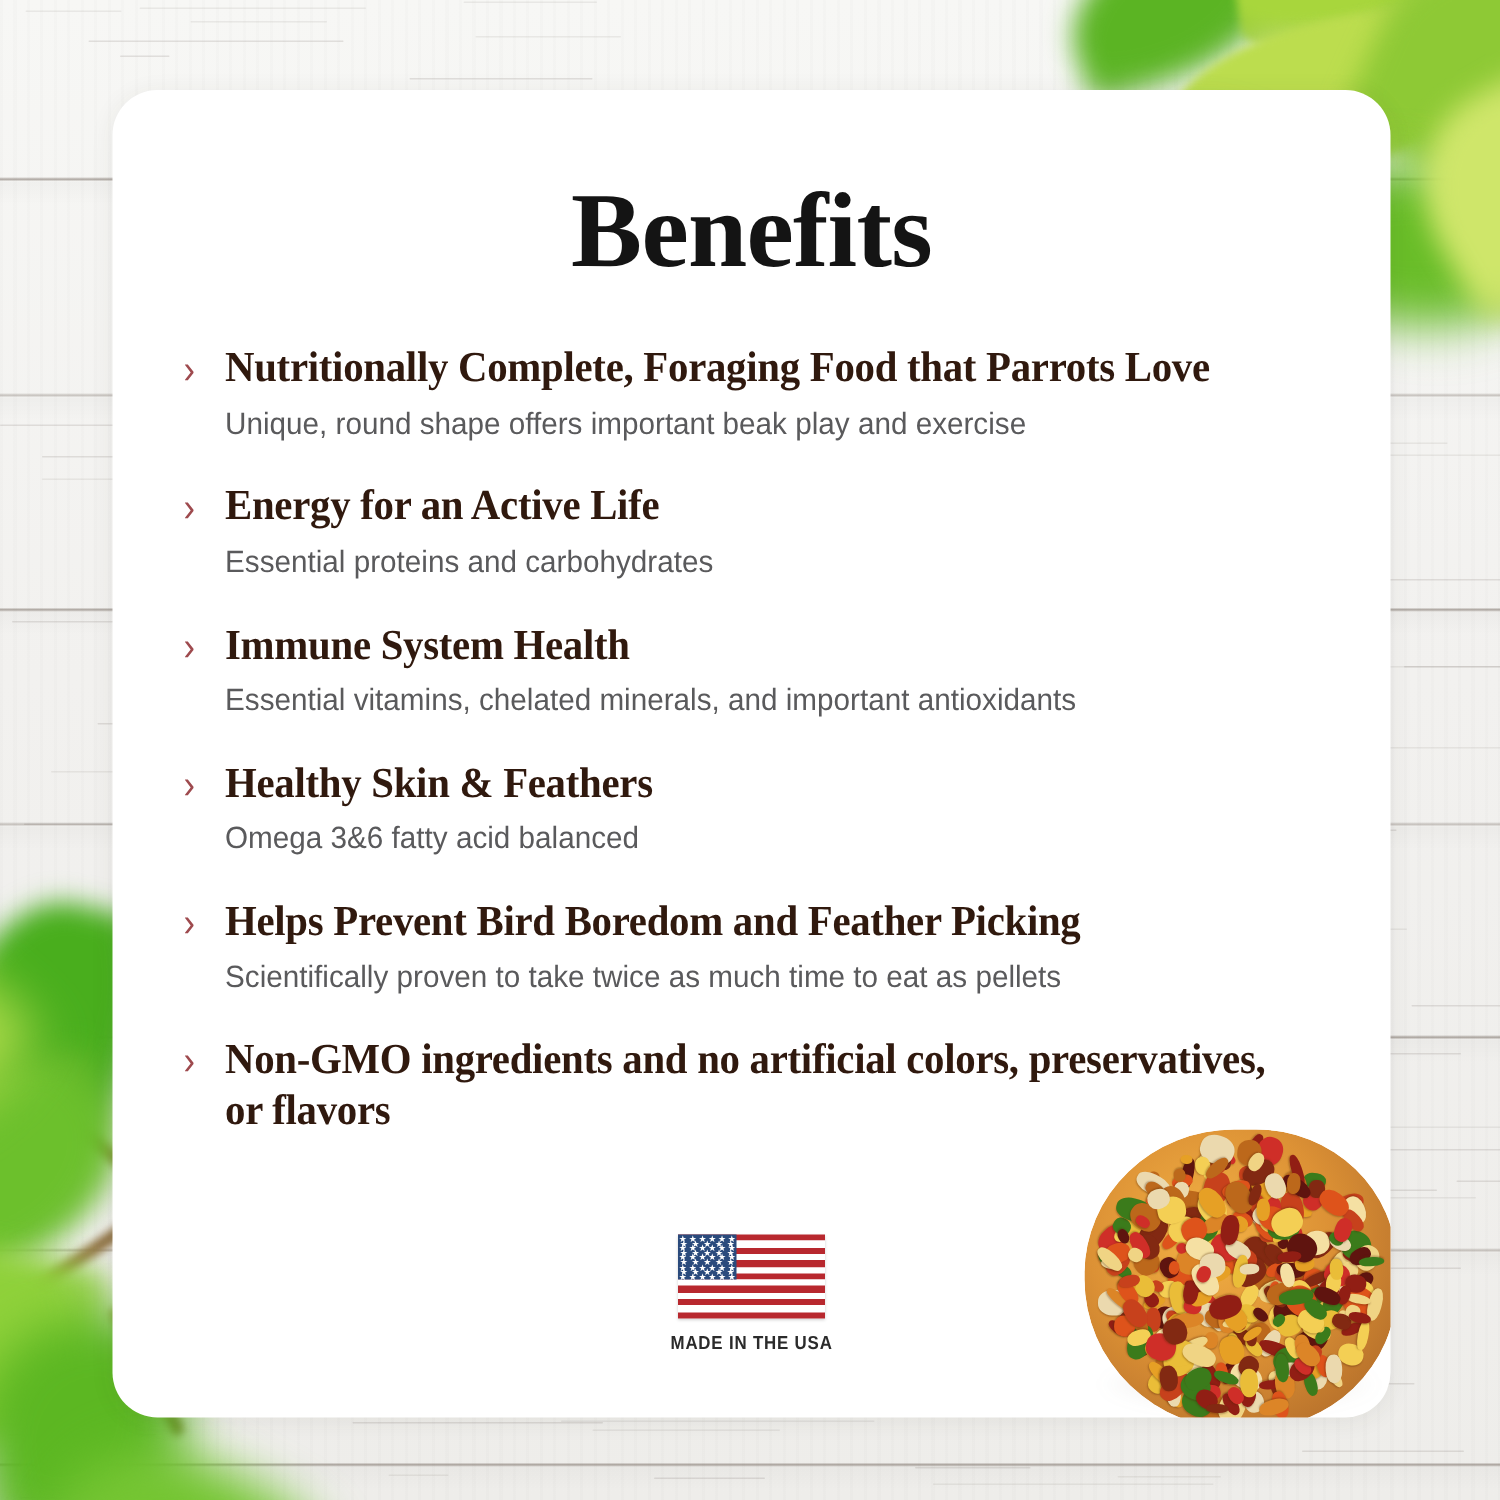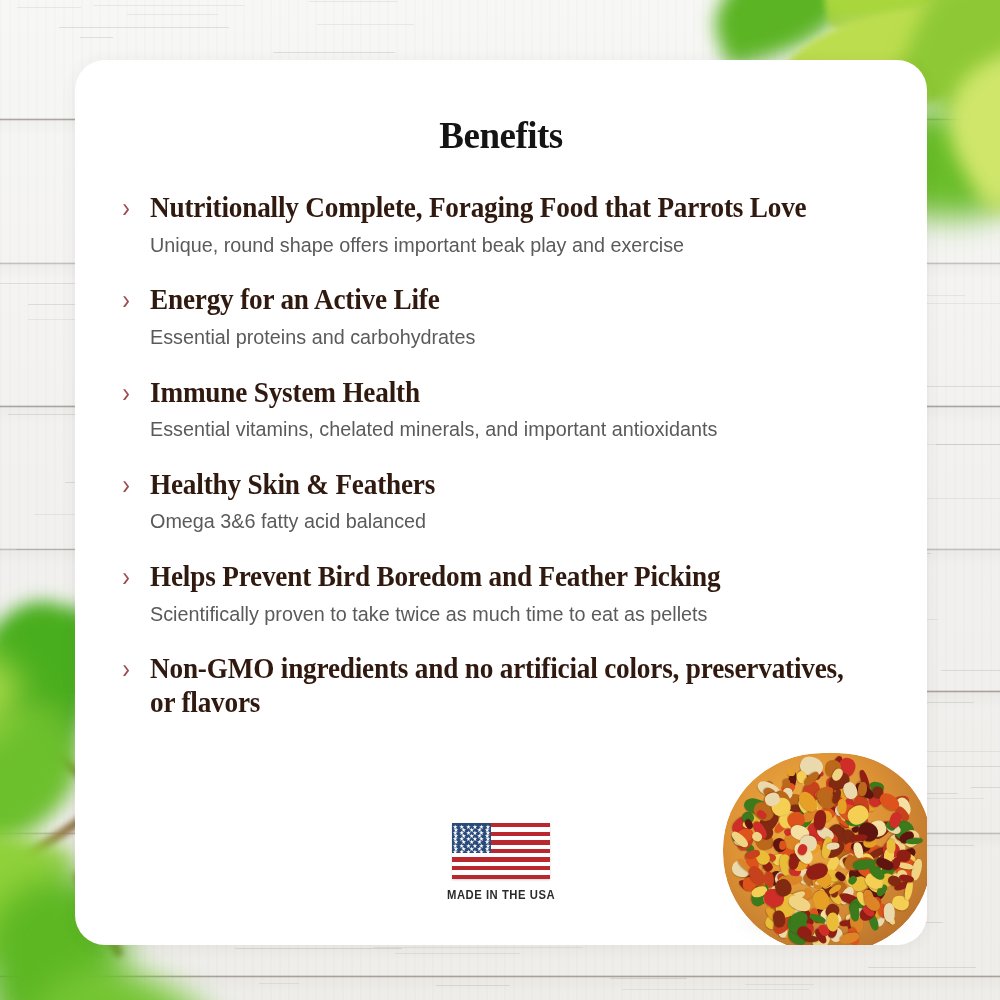--- a/index.html
+++ b/index.html
@@ -59,21 +59,21 @@
     border-radius:30px;
     box-shadow:0 2px 16px rgba(60,50,45,.07);
     padding:44px 40px 0 40px;
     overflow:hidden;
   }
 
   #page-title{
     text-align:center;
     font-family:"Liberation Serif", serif;
     font-weight:700;
-    font-size:37px;
+    font-size:71px;
     letter-spacing:-0.5px;
     color:#141414;
     margin-top:10px;
     margin-bottom:34px;
   }
 
   #benefits-list{ list-style:none; padding:0 5px 0 5px; }
 
   .benefit-item{
     display:flex;

